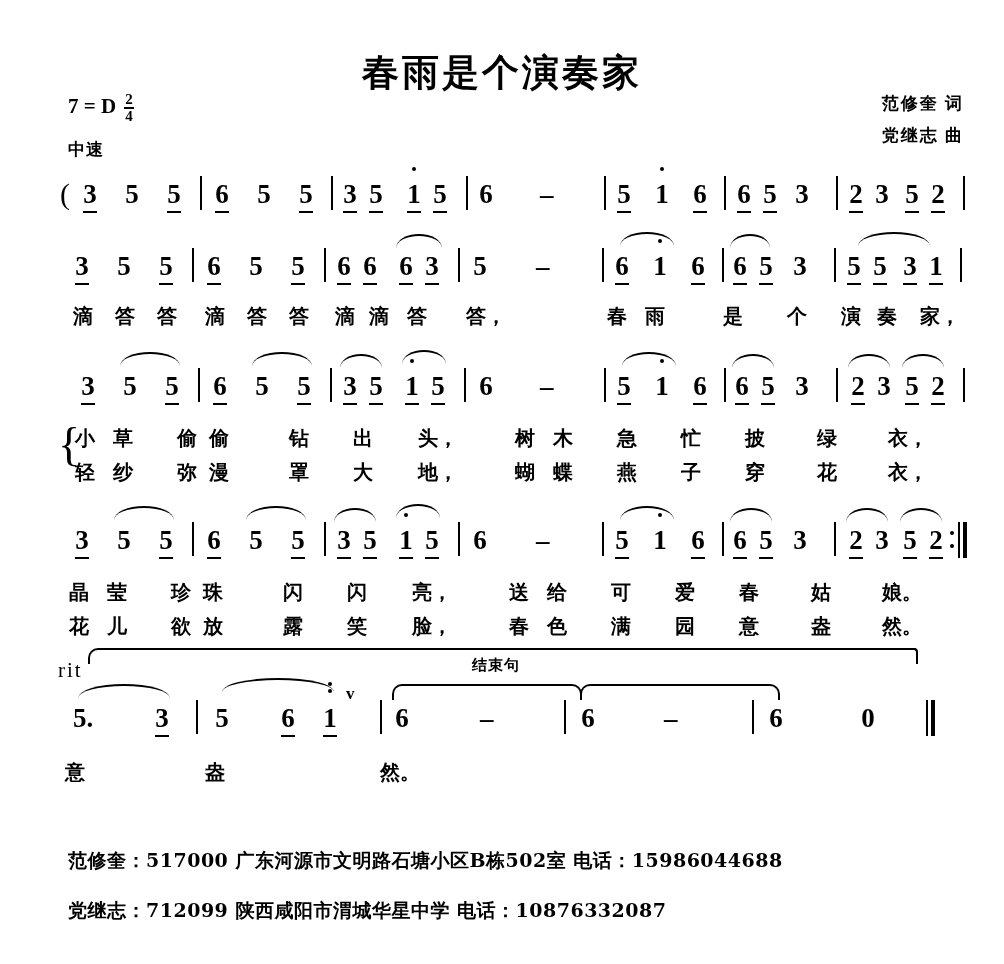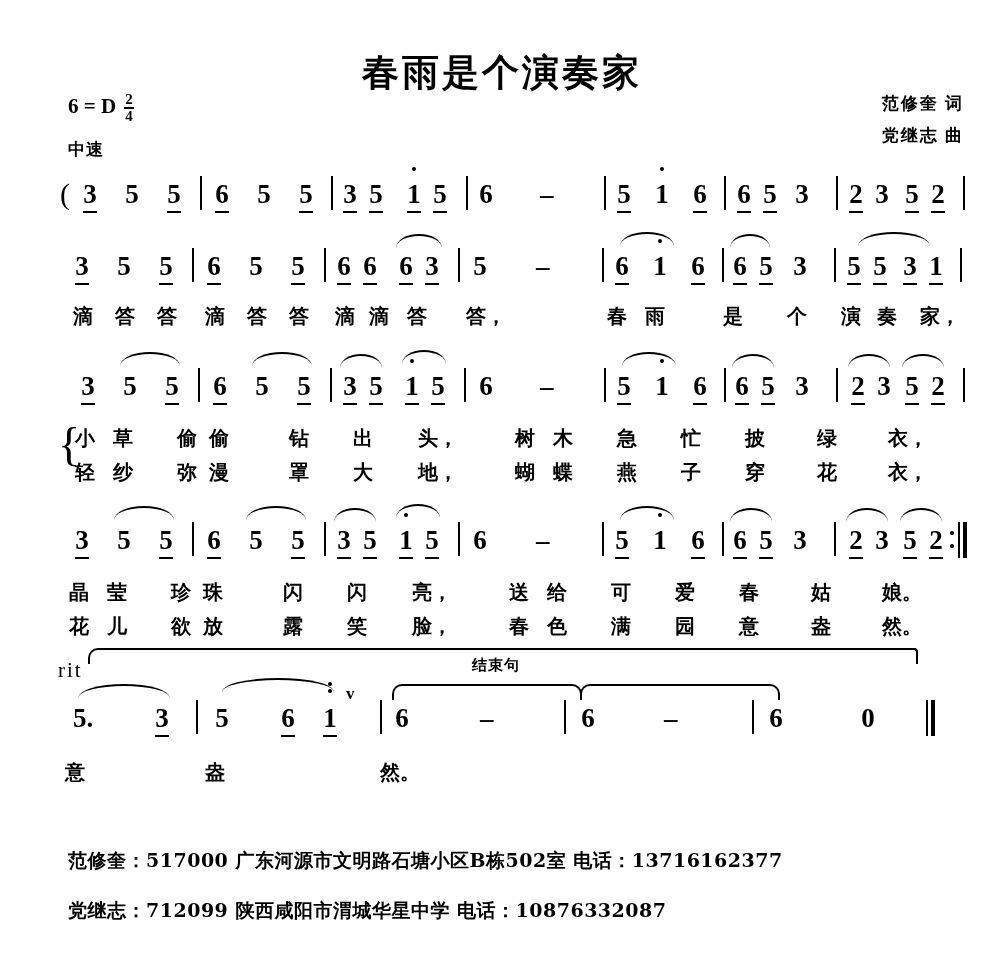--- a/index.html
+++ b/index.html
@@ -202,21 +202,21 @@
   }
   .footer.f1 { top: 848px; }
   .footer.f2 { top: 898px; }
 </style>
 </head>
 <body>
 
 <div class="title">春雨是个演奏家</div>
 
 <div class="keysig">
-  <span>6 = D</span><span class="meter"><span class="num">2</span><span class="den">4</span></span>
+  <span>7 = D</span><span class="meter"><span class="num">2</span><span class="den">4</span></span>
 </div>
 <div class="tempo">中速</div>
 <div class="credit c1">范修奎 词</div>
 <div class="credit c2">党继志 曲</div>
 
 <div class="system" style="top:178px;">
   <div class="noterow">
     <span class="paren" style="left:60px;">(</span>
 
     <span class="n u1" style="left:80px;width:20px;"><span class="g">3</span></span>
@@ -556,14 +556,14 @@
     </span>
   </div>
 
   <div class="lyricrow" style="margin-top:10px;">
     <span class="ly" style="left:64px;width:22px;">意</span>
     <span class="ly" style="left:204px;width:22px;">盎</span>
     <span class="ly" style="left:380px;width:36px;">然。</span>
   </div>
 </div>
 
-<div class="footer f1">范修奎：517000 广东河源市文明路石塘小区B栋502室   电话：13716162377</div>
+<div class="footer f1">范修奎：517000 广东河源市文明路石塘小区B栋502室   电话：15986044688</div>
 <div class="footer f2">党继志：712099 陕西咸阳市渭城华星中学   电话：10876332087</div>
 
 </body></html>

